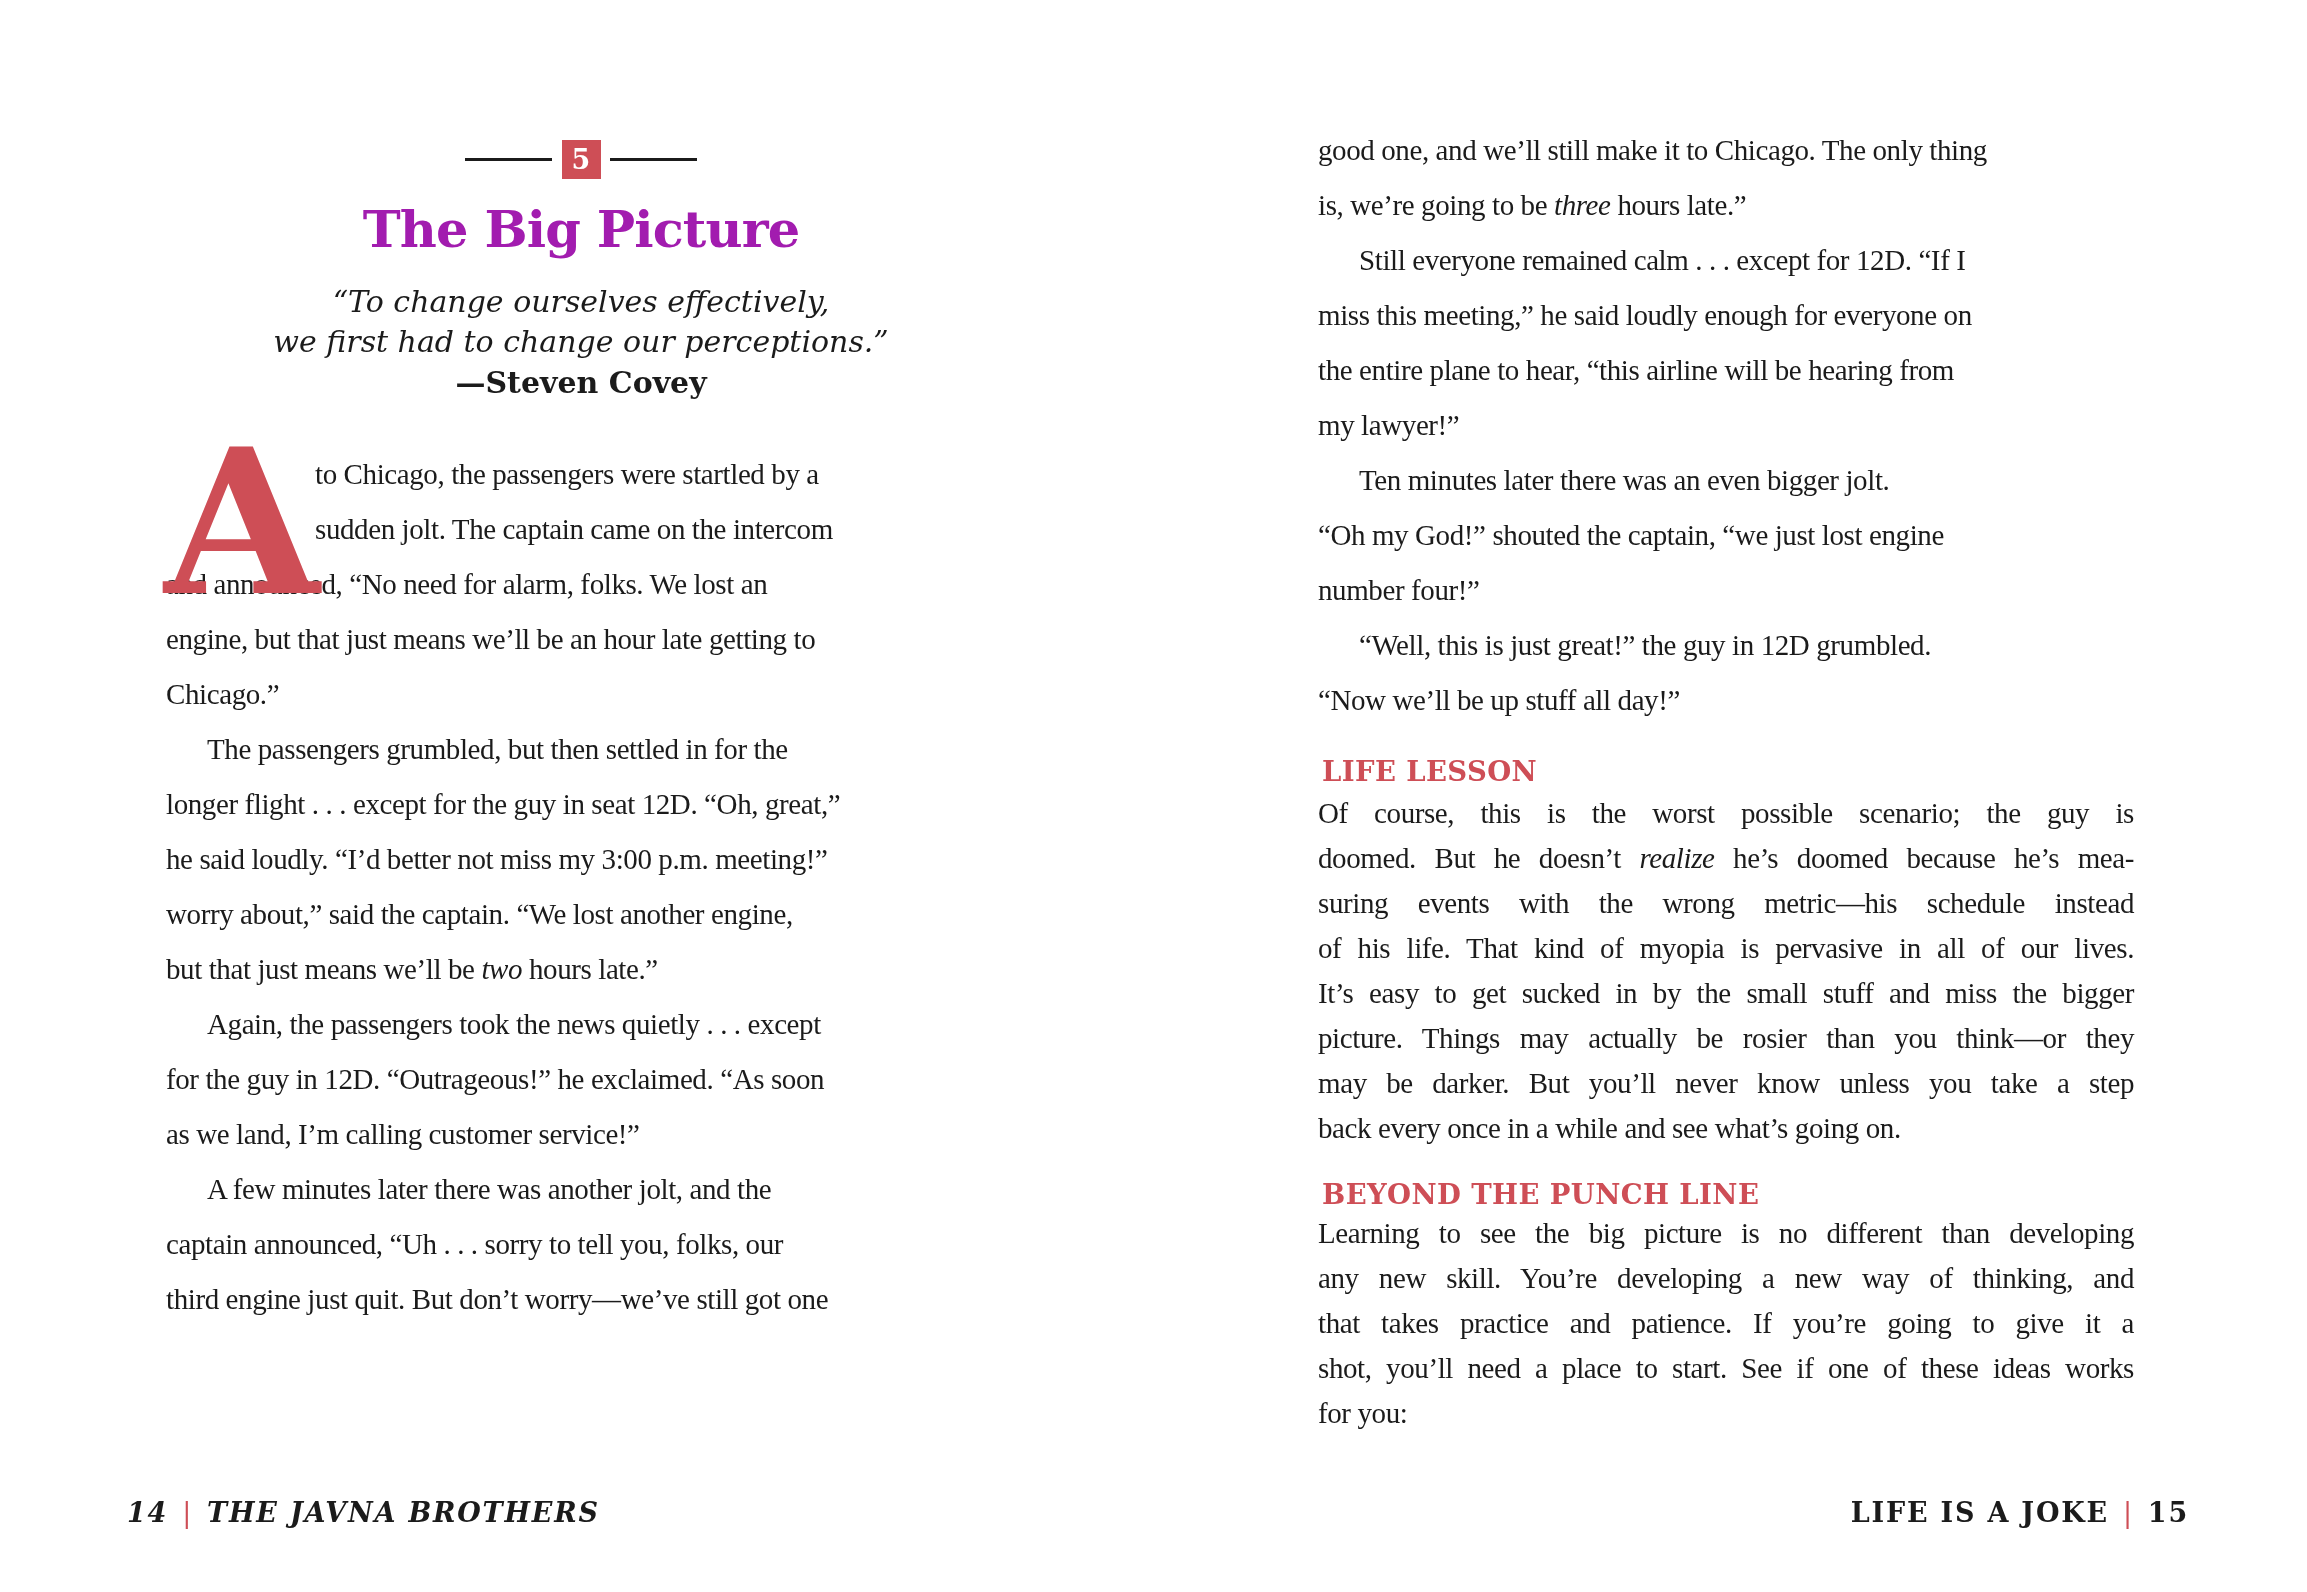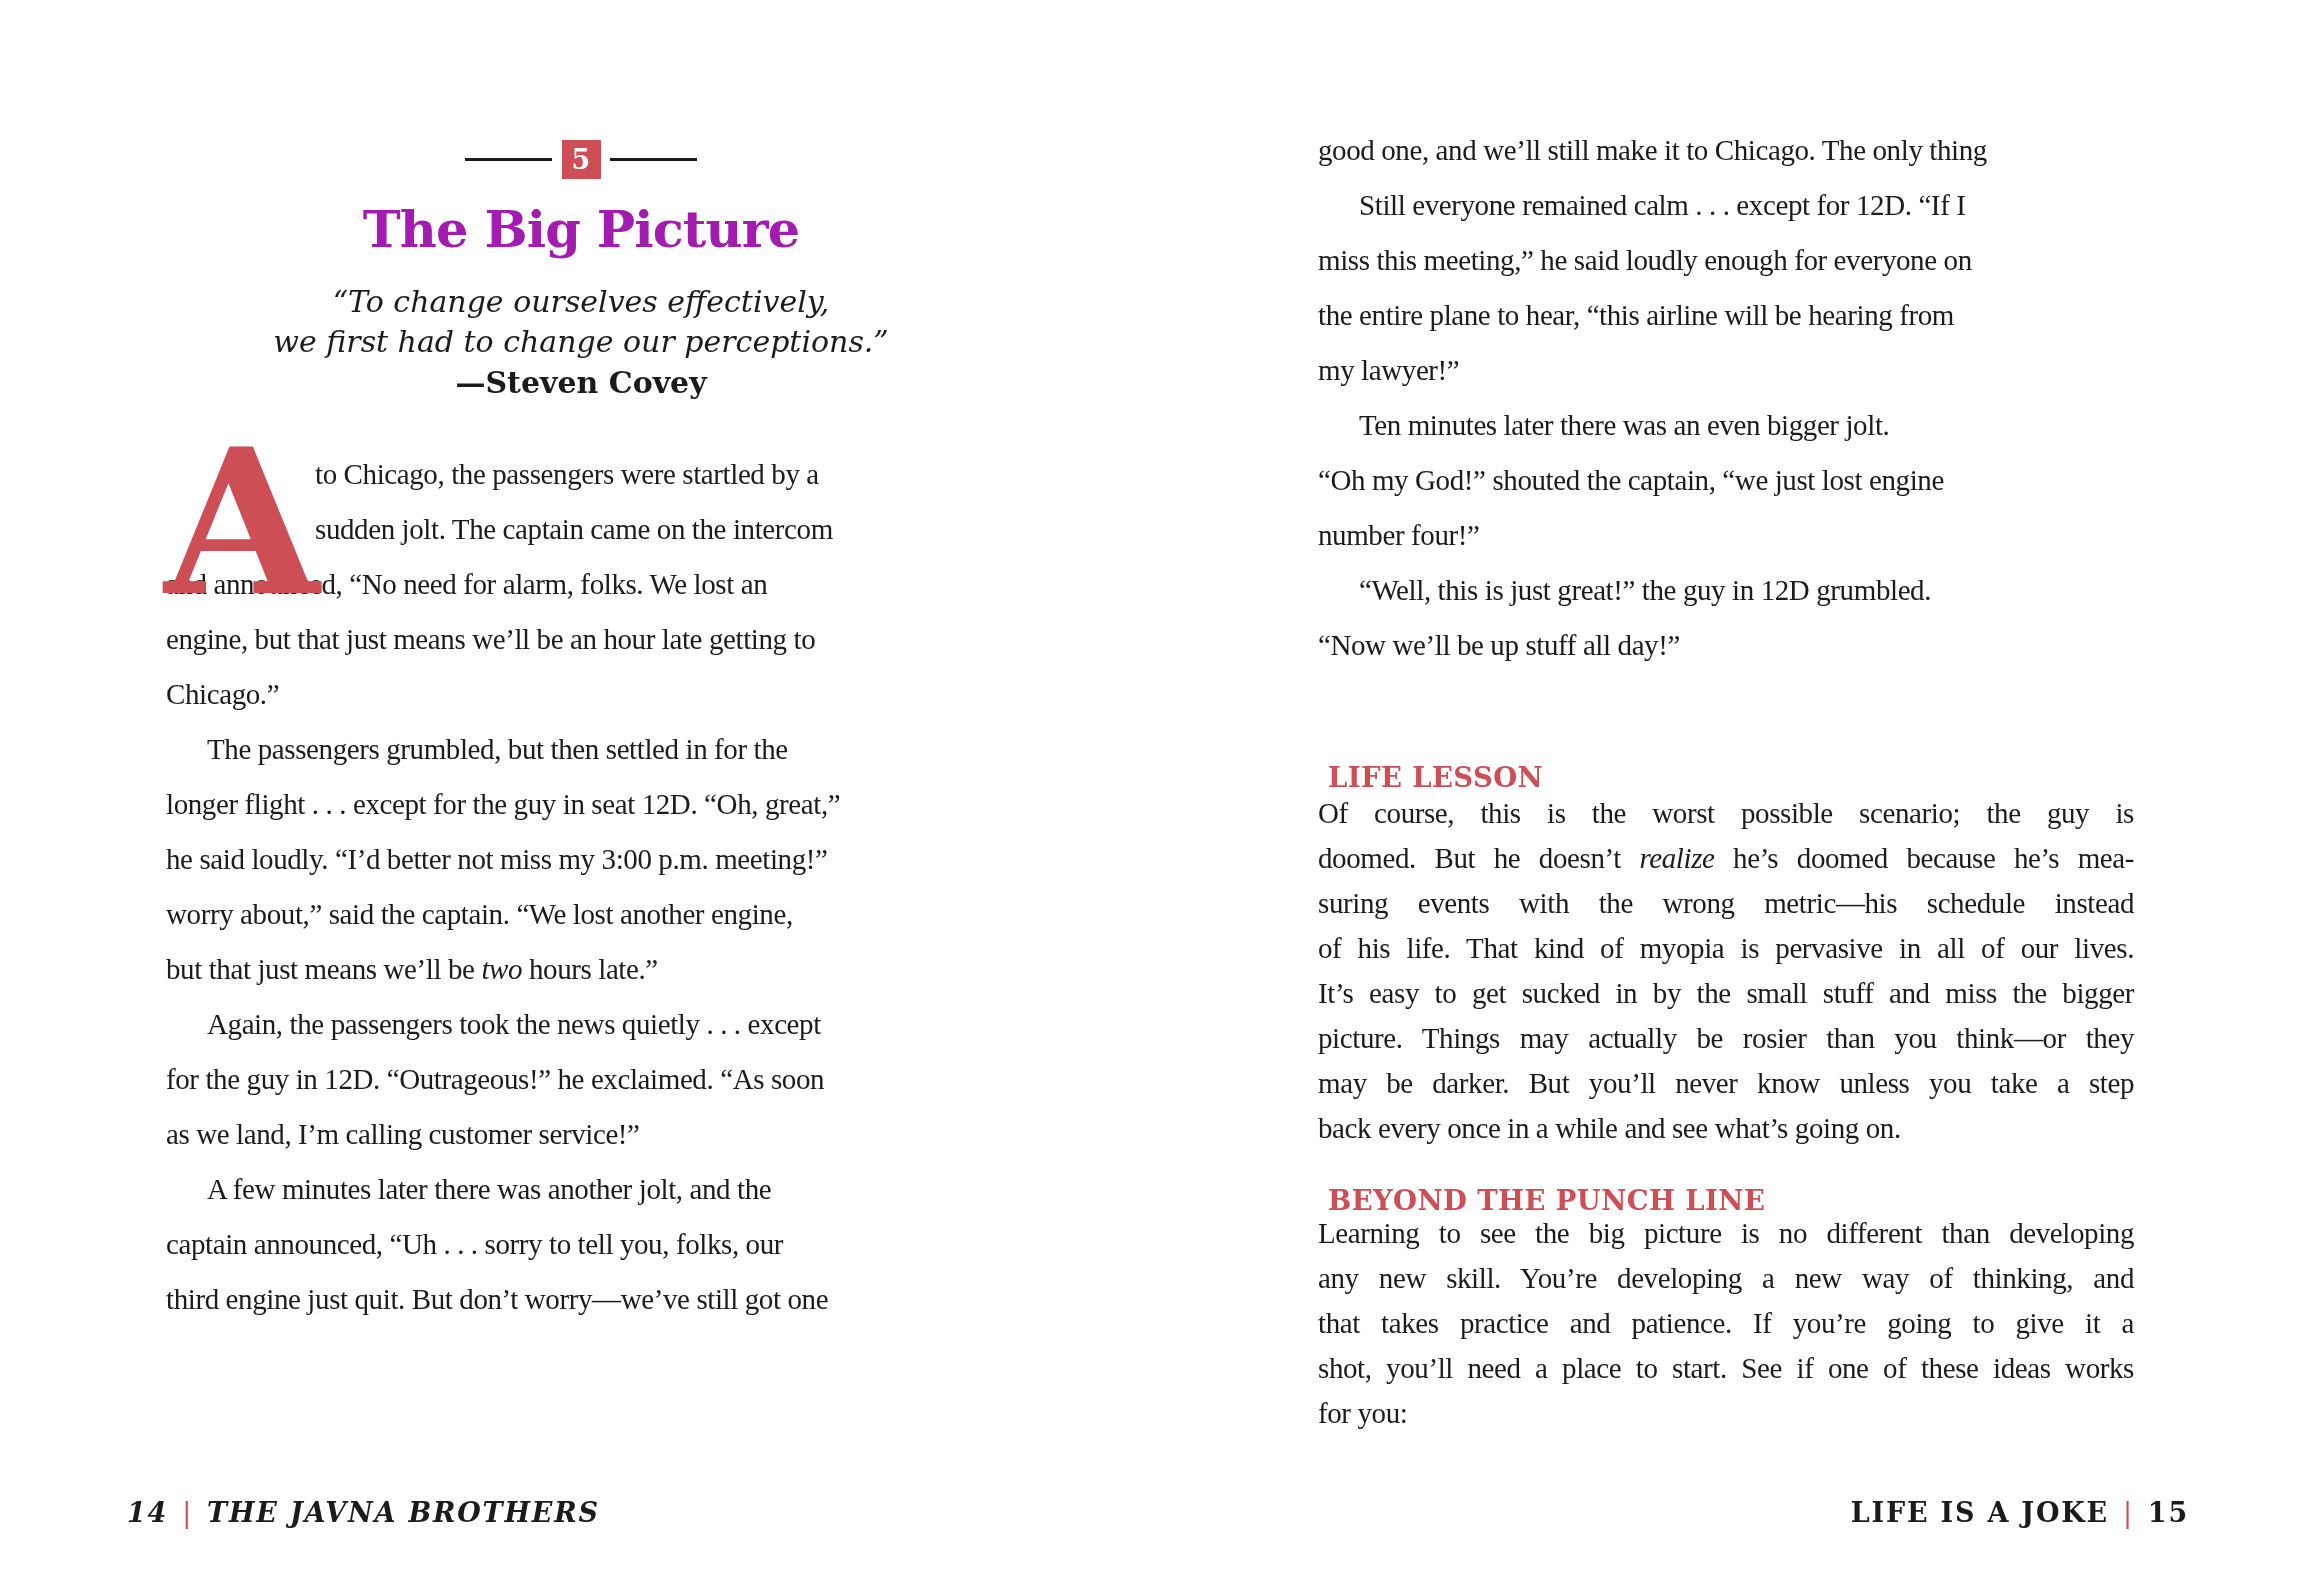--- a/index.html
+++ b/index.html
@@ -33,21 +33,21 @@
   .story{position:absolute;left:0;width:100%;}
   .page.left .story{top:447px;}
   .page.right .story{top:123px;}
   .line{line-height:55px;height:55px;white-space:nowrap;font-size:29px;letter-spacing:-0.4px;}
   .indent-cap{padding-left:149px;}
   .indent{padding-left:41px;}
   .dropcap{position:absolute;top:-24px;left:-1.8px;color:#ce4e56;
            font-family:"DejaVu Serif",serif;font-weight:bold;font-size:200px;line-height:1;}
 
   
-  .section-heading{position:absolute;left:0;width:100%;margin:10px;
+  .section-heading{position:absolute;left:0;width:100%;margin:4px;
         font-family:"DejaVu Serif",serif;font-weight:bold;font-size:27.5px;line-height:35px;
         letter-spacing:0.4px;color:#ce4e56;}
   .lesson{position:absolute;left:0;width:100%;font-size:29px;letter-spacing:-0.4px;}
   .lesson .jline{line-height:45px;height:45px;text-align:justify;text-align-last:justify;white-space:normal;}
   .lesson .lline{line-height:45px;height:45px;}
   #life-heading{top:750px;} #life-para{top:791px;}
   #beyond-heading{top:1173px;} #beyond-para{top:1211px;}
 
   .footer{position:absolute;top:1496px;font-family:"DejaVu Serif",serif;font-weight:bold;
           font-size:27px;line-height:34px;letter-spacing:1.8px;white-space:nowrap;}
@@ -108,20 +108,21 @@
     <footer class="footer footer-left">
       <span>14</span><span class="sep">|</span><span>THE JAVNA BROTHERS</span>
     </footer>
   </section>
 
   <section class="page right">
     <div class="col">
 
       <div class="story">
         <div class="line">good one, and we’ll still make it to Chicago. The only thing</div>
+        <div class="line"><span>is, we’re going to be </span><em>three</em><span> hours late.”</span></div>
 
         <div class="line indent">Still everyone remained calm . . . except for 12D. “If I</div>
         <div class="line">miss this meeting,” he said loudly enough for everyone on</div>
         <div class="line">the entire plane to hear, “this airline will be hearing from</div>
         <div class="line">my lawyer!”</div>
 
         <div class="line indent">Ten minutes later there was an even bigger jolt.</div>
         <div class="line">“Oh my God!” shouted the captain, “we just lost engine</div>
         <div class="line">number four!”</div>
 

